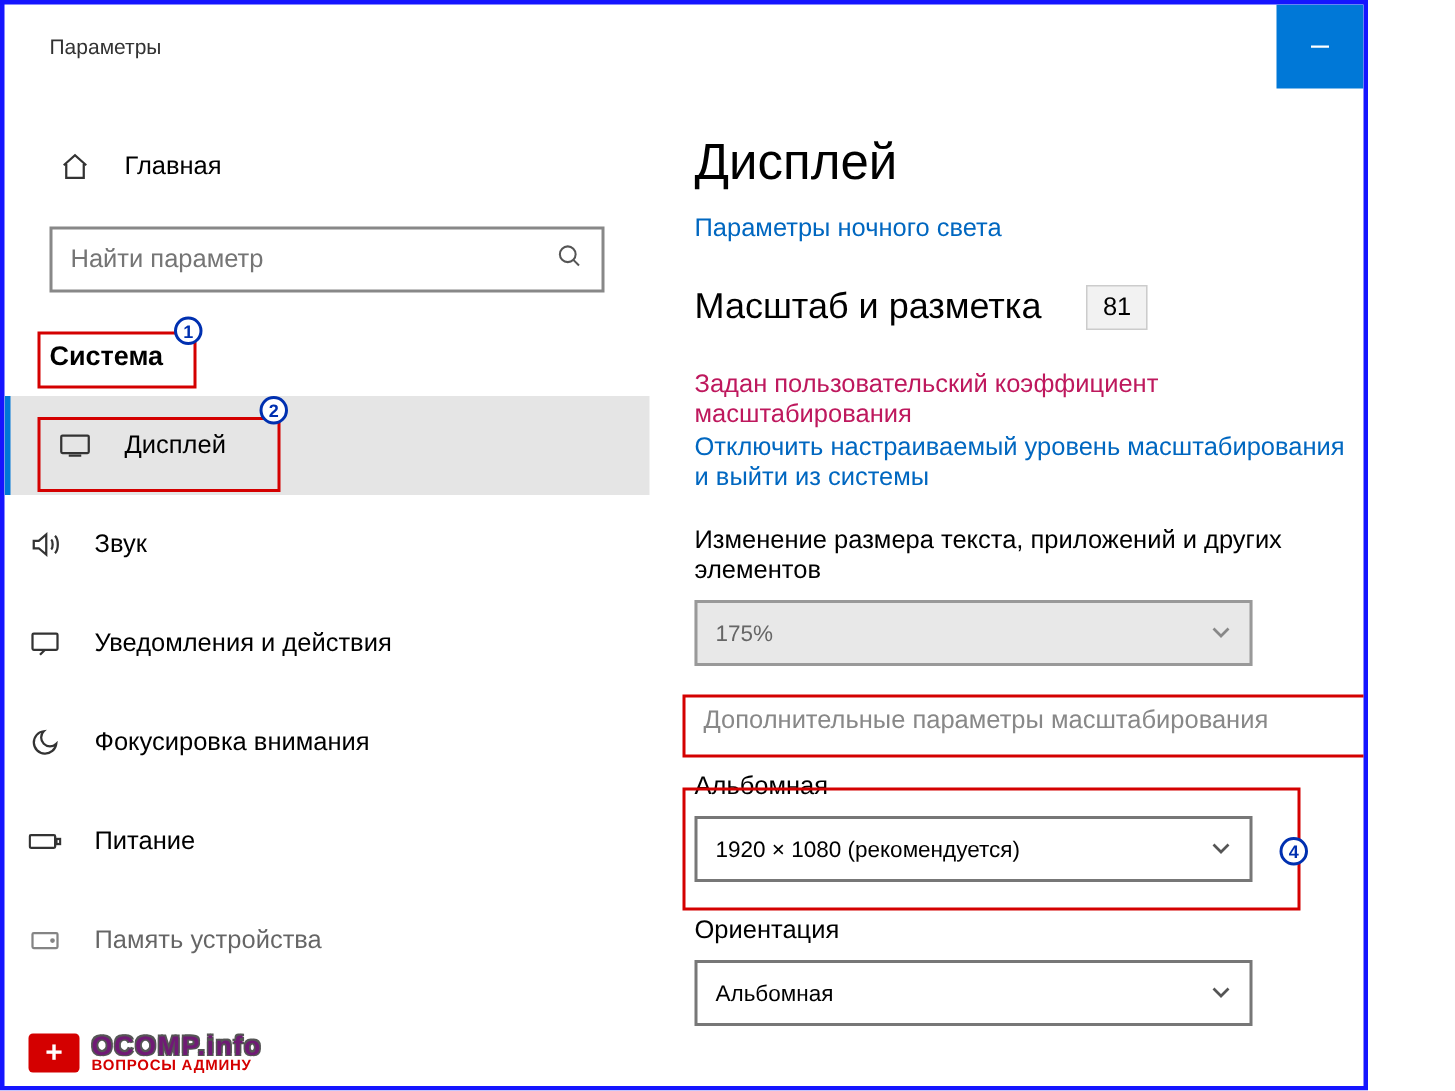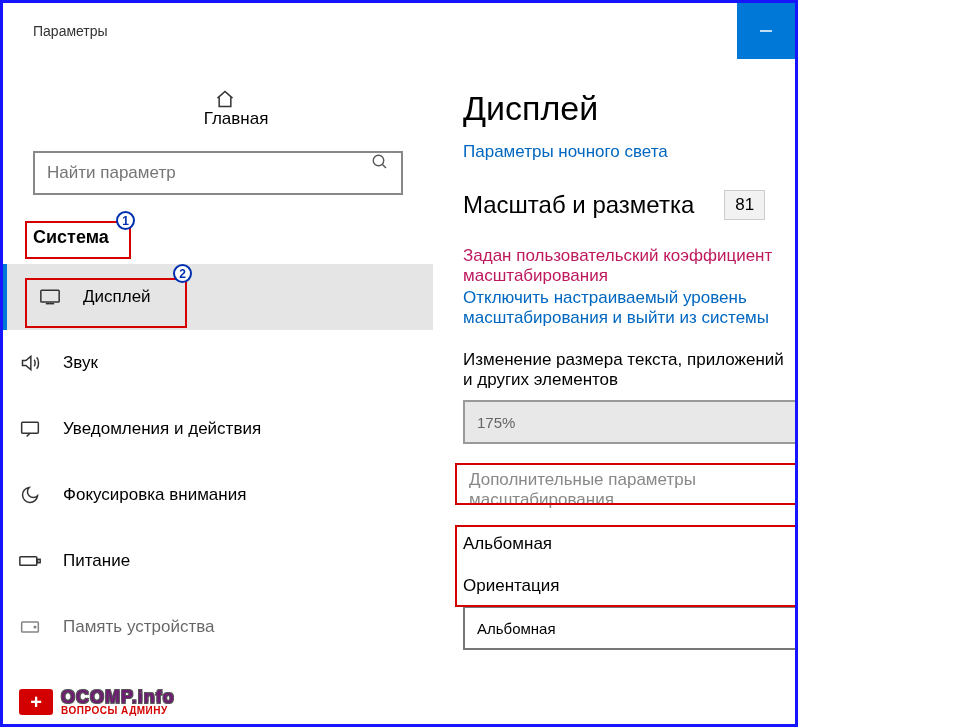--- a/index.html
+++ b/index.html
@@ -1,28 +1,28 @@
 <!DOCTYPE html>
 <html><head>
 <meta charset="utf-8">
 <style>
   * { box-sizing: border-box; margin: 0; padding: 0; }
   html, body { font-family: "Segoe UI", Arial, sans-serif; font-size: 15px; color: #000; background: #fff; }
-  .outer { width: 798px; height: 727px; border: 3px solid #1515ff; position: relative; overflow: hidden; background: #fff; }
+  .outer { width: 912px; height: 727px; border: 3px solid #1515ff; position: relative; overflow: hidden; background: #fff; }
   .titlebar { height: 56px; display: flex; align-items: center; padding-left: 30px; }
   .titlebar .title { font-size: 14px; color: #333; }
   .min-btn { position: absolute; top: 0; right: 0; width: 58px; height: 56px; background: #0078d7; display: flex; align-items: center; justify-content: center; color: #fff; }
   .min-btn svg { stroke: #fff; }
   .body { display: flex; position: absolute; top: 56px; left: 0; right: 0; bottom: 0; }
   .sidebar { width: 430px; padding-top: 30px; position: relative; }
-  .home-row { display: flex; align-items: center; padding-left: 36px; height: 44px; cursor: default; flex-direction: column; }
+  .home-row { display: flex; align-items: center; padding-left: 36px; height: 44px; cursor: default; }
   .home-row .icon { width: 22px; margin-right: 22px; display:flex; align-items:center; justify-content:center; }
   .home-row .lbl { font-size: 17px; }
   .search-wrap { margin: 18px 30px 0 30px; }
-  .search-box { border: 2px solid #888; height: 44px; display: flex; padding: 0 12px; background: #fff; }
+  .search-box { border: 2px solid #888; height: 44px; display: flex; align-items: center; padding: 0 12px; background: #fff; }
   .search-box input { border: 0; outline: 0; flex: 1; font-size: 17px; color: #333; background: transparent; }
   .search-box .sicon { color: #555; }
   .section-title-wrap { margin-top: 32px; padding-left: 30px; }
   .section-title { font-size: 18px; font-weight: 600; display: inline-block; }
   .nav { margin-top: 16px; }
   .nav-item { display: flex; align-items: center; padding-left: 16px; height: 66px; cursor: default; }
   .nav-item.active { background: #e5e5e5; border-left: 4px solid #0078d7; padding-left: 32px; }
   .nav-item .icon { width: 22px; margin-right: 22px; display:flex; align-items:center; justify-content:center; color:#333; }
   .nav-item .lbl { font-size: 17px; }
   .content { flex: 1; padding: 30px 10px 0 30px; position: relative; overflow: hidden; }
@@ -170,20 +170,28 @@
         <span class="chev">
           <svg width="14" height="10" viewBox="0 0 14 10" fill="none" stroke="#888" stroke-width="1.8">
               <path d="M2 2l5 5 5-5"></path>
             </svg>
         </span>
       </div>
 
       <span class="sublink" style="margin-top:14px;">Дополнительные параметры масштабирования</span>
 
       <div class="lbl-row" style="margin-top:12px;">Альбомная</div>
+      <div class="select enabled">
+        <span>1920 × 1080 (рекомендуется)</span>
+        <span class="chev">
+          <svg width="14" height="10" viewBox="0 0 14 10" fill="none" stroke="#555" stroke-width="1.8">
+              <path d="M2 2l5 5 5-5"></path>
+            </svg>
+        </span>
+      </div>
 
       <div class="lbl-row">Ориентация</div>
       <div class="select enabled">
         <span>Альбомная</span>
         <span class="chev">
           <svg width="14" height="10" viewBox="0 0 14 10" fill="none" stroke="#555" stroke-width="1.8">
               <path d="M2 2l5 5 5-5"></path>
             </svg>
         </span>
       </div>

